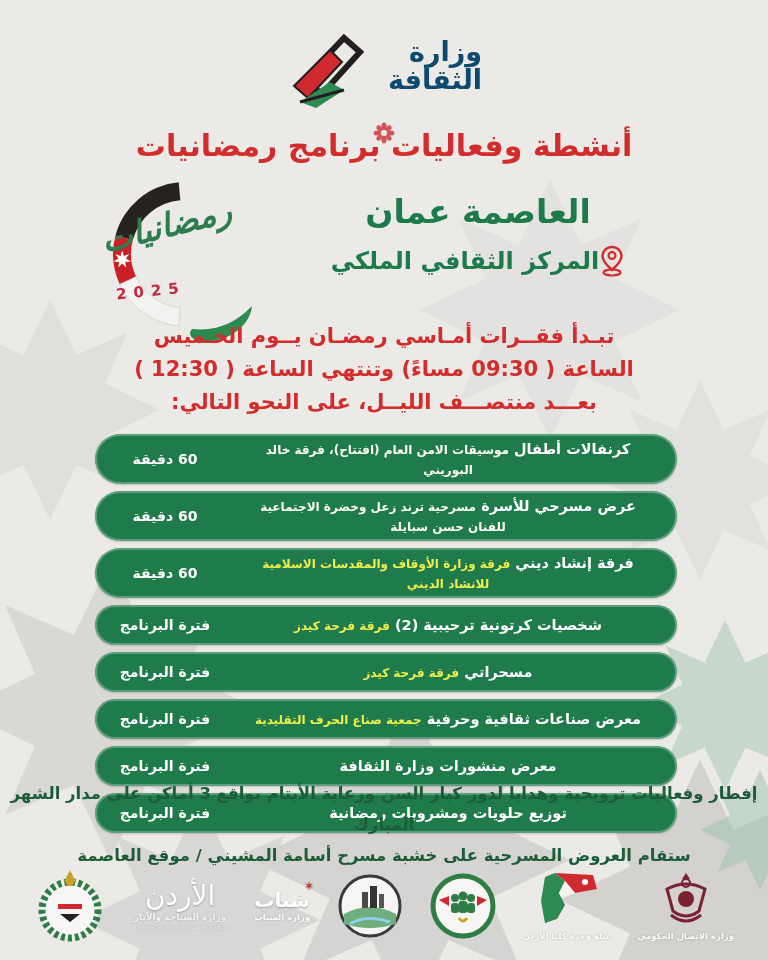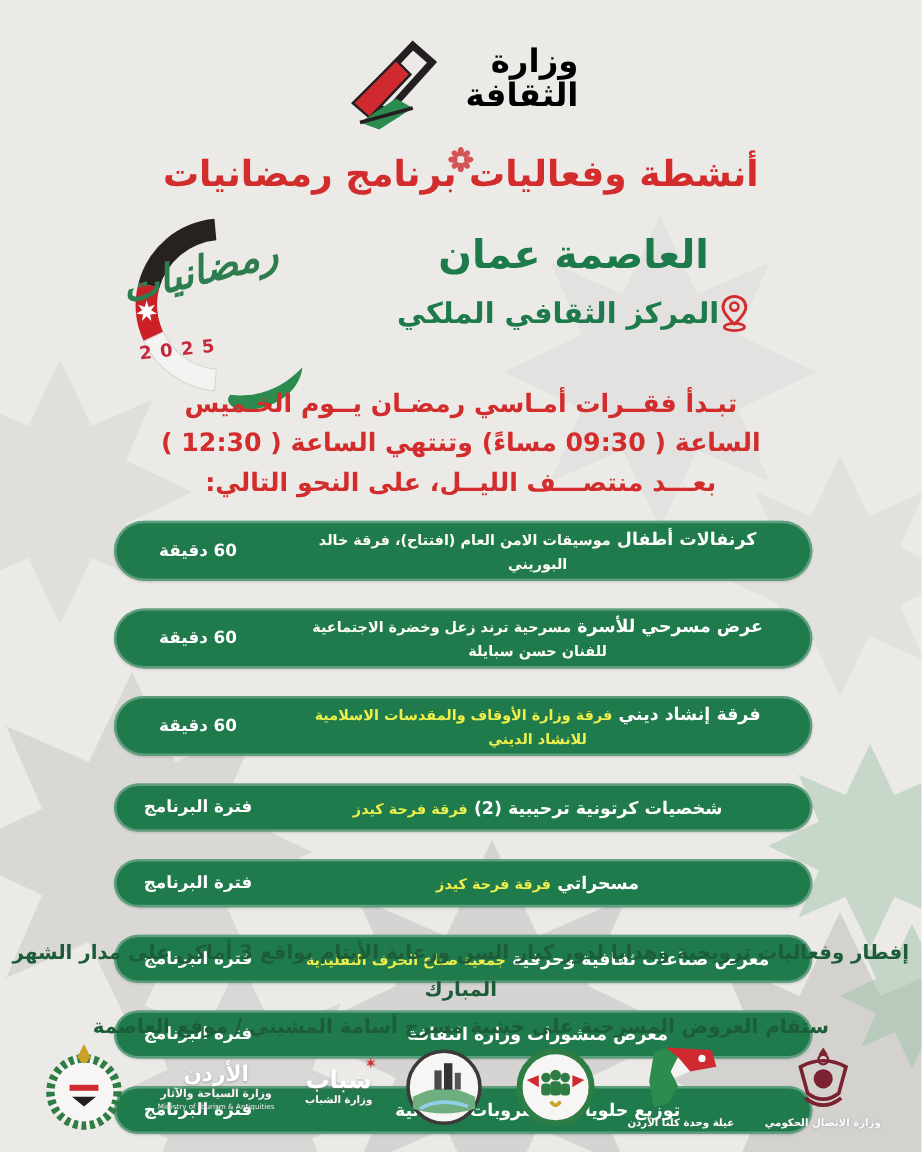--- a/index.html
+++ b/index.html
@@ -14,57 +14,57 @@
   .g3{left:-40px;top:560px;width:300px;height:300px;background:#d7d6d3;opacity:.9;}
   .g4{left:250px;top:700px;width:320px;height:320px;background:#d3d2cf;opacity:.9;}
   .g5{left:560px;top:760px;width:280px;height:280px;background:#d0cfcc;opacity:.9;}
   .g6{left:600px;top:380px;width:200px;height:200px;background:#dfdedb;opacity:.8;}
   .g7{left:80px;top:800px;width:240px;height:240px;background:#d5d4d1;opacity:.85;}
   .greenstar{left:640px;top:620px;width:170px;height:170px;background:#a9c9b5;opacity:.55;}
   .greenstar2{left:700px;top:770px;width:120px;height:120px;background:#9cc2aa;opacity:.5;}
 
   
   .mlogo{position:absolute;top:24px;left:0;right:0;display:flex;justify-content:center;align-items:flex-start;gap:10px;}
-  .mlogo-text{color:#000000;font-weight:bold;text-align:right;line-height:1.05;font-size:27px;padding-top:14px;}
+  .mlogo-text{color:#0c4a6e;font-weight:bold;text-align:right;line-height:1.05;font-size:27px;padding-top:14px;}
   .rosette{position:absolute;top:122px;left:50%;transform:translateX(-50%);}
 
   
   .main-title{position:absolute;top:128px;left:0;right:0;text-align:center;color:#d22c2c;font-size:30px;font-weight:bold;letter-spacing:0;}
 
   
   .crescent-wrap{position:absolute;left:40px;top:172px;width:260px;height:160px;}
   .callig{position:absolute;left:60px;top:34px;transform:rotate(-14deg);color:#2e7d4f;font-size:33px;font-weight:bold;font-style:italic;white-space:nowrap;}
   .year{position:absolute;left:76px;top:110px;color:#c3283b;font-size:15px;font-weight:bold;letter-spacing:7px;transform:rotate(-6deg);}
   .city-block{position:absolute;top:192px;right:110px;width:360px;text-align:center;}
   .city{color:#1c7a4b;font-size:33px;font-weight:bold;}
   .venue-row{margin-top:14px;display:flex;justify-content:center;align-items:center;gap:0;}
   .venue{color:#1c7a4b;font-size:24px;font-weight:bold;}
 
   
   .intro{position:absolute;top:320px;left:0;right:0;text-align:center;color:#d22c2c;font-weight:bold;font-size:21px;line-height:33px;}
 
   
-  .events{position:absolute;top:434px;left:95px;width:582px;display:flex;flex-direction:column;gap:23px;}
+  .events{position:absolute;top:434px;left:95px;width:582px;display:flex;flex-direction:column;gap:7px;}
   .event-row{display:flex;align-items:center;background:#1f7a4c;border-radius:40px;min-height:34px;
     box-shadow:inset 0 0 0 2px rgba(255,255,255,.28),0 1px 2px rgba(0,0,0,.15);padding:3px 0;}
   .event-title{flex:1;text-align:center;padding:2px 22px 2px 6px;color:#fff;line-height:1.25;}
   .event-title .t{font-weight:bold;font-size:14.5px;}
   .event-title .s{font-weight:bold;font-size:12px;color:#fdfdf6;}
   .event-title .s.y{color:#edef4d;}
   .event-duration{width:140px;text-align:center;color:#fff;font-weight:bold;font-size:14px;flex:none;}
 
   
   .notes{position:absolute;top:778px;left:0;right:0;text-align:center;color:#1c5c39;font-weight:bold;font-size:16.5px;line-height:31px;}
 
   
   .partners{position:absolute;left:0;right:0;top:856px;height:100px;display:flex;direction:ltr;
     justify-content:space-between;align-items:center;padding:0 34px;}
   .partner{display:flex;flex-direction:column;align-items:center;gap:2px;text-align:center;}
   .partner .cap{color:#fdfdfd;font-size:8.5px;font-weight:bold;text-shadow:0 0 2px rgba(120,120,120,.6);}
-  .tourism-title{color:#fff;font-size:18px;font-weight:bold;text-shadow:0 1px 2px rgba(100,100,100,.5);line-height:1;}
+  .tourism-title{color:#fff;font-size:28px;font-weight:normal;text-shadow:0 1px 2px rgba(100,100,100,.5);line-height:1;}
   .tourism-sub{color:#f4f4f4;font-size:9px;font-weight:bold;text-shadow:0 0 2px rgba(120,120,120,.6);}
   .tourism-en{color:#e9e9e9;font-size:6px;text-shadow:0 0 2px rgba(120,120,120,.5);}
   .youth-title{color:#fff;font-size:20px;font-weight:bold;position:relative;text-shadow:0 1px 2px rgba(100,100,100,.5);line-height:1;}
   .youth-star{position:absolute;top:-10px;right:-4px;color:#d22c2c;font-size:12px;}
 </style>
 </head>
 <body>
 
 <div id="poster">
 

